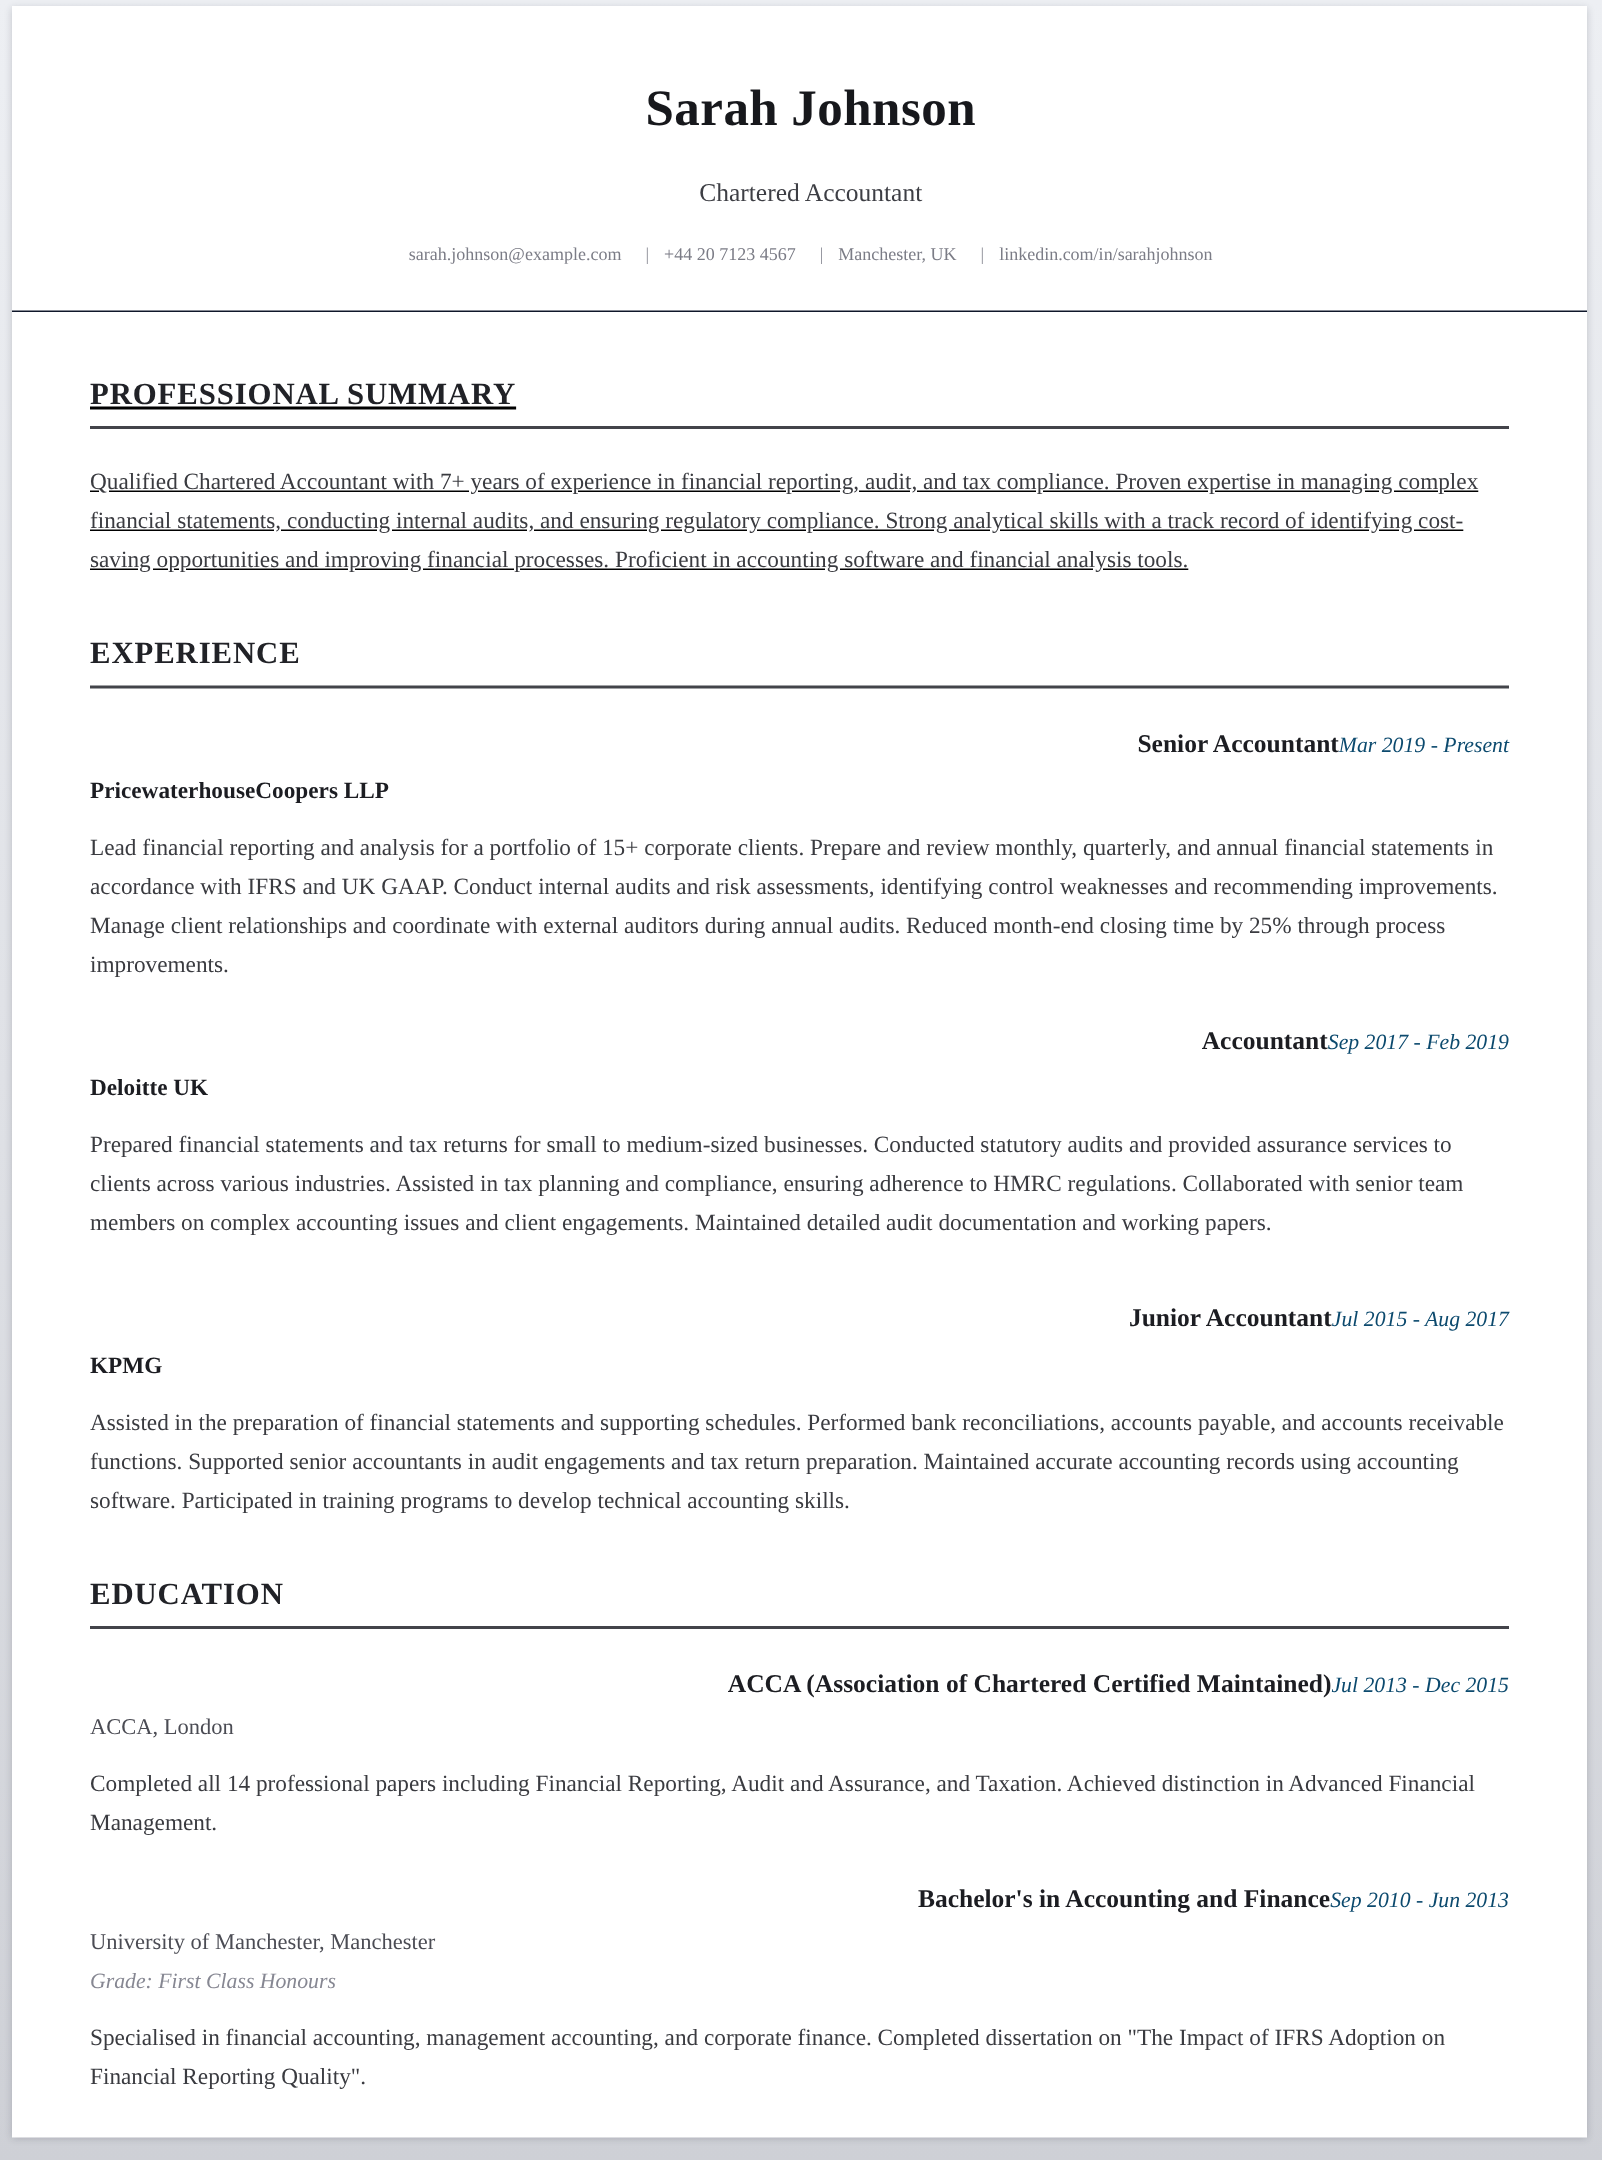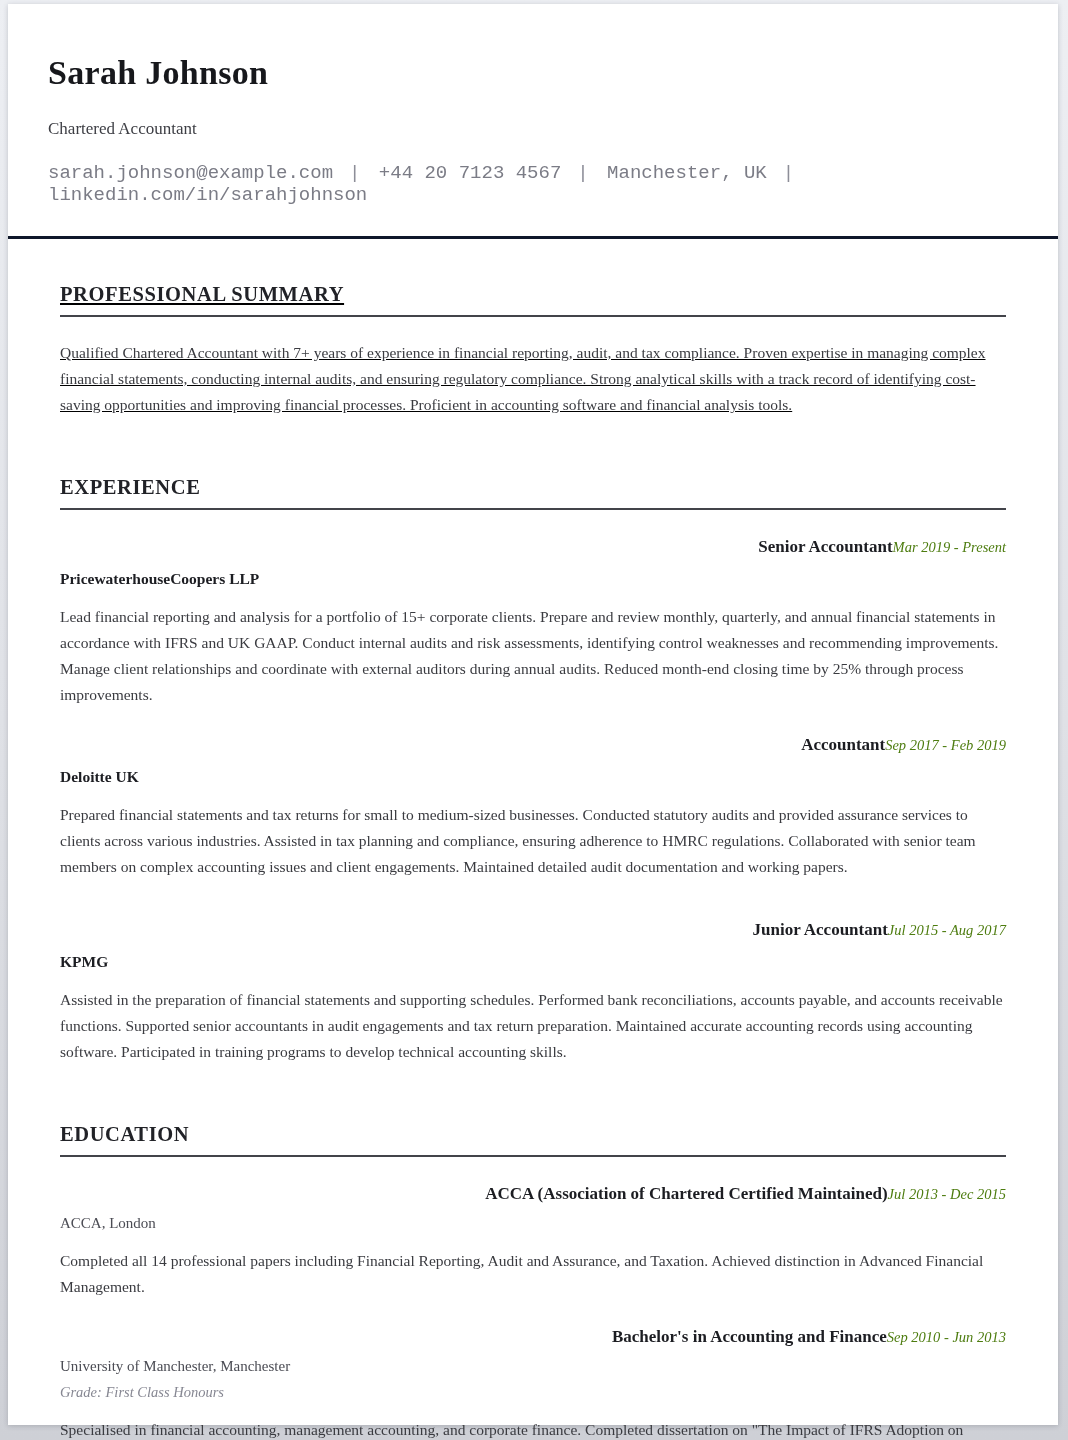--- a/index.html
+++ b/index.html
@@ -15,48 +15,48 @@
   .page {
     position: relative;
     margin: 4px 10px 0 8px;
     width: 1050px;
     height: 1421px;
     background: #ffffff;
     box-shadow: 0 1px 5px rgba(40,45,60,0.22);
   }
   
   .resume-header {
+    text-align: center;
     padding: 50px 25px 30px 40px;
-    border-bottom: 3px solid #0f172a;
+    border-bottom: 1px solid #0f172a;
   }
   .candidate-name {
     margin: 0;
     font-size: 34px;
     font-weight: bold;
     color: #17181c;
     letter-spacing: 0.3px;
   }
   .candidate-title {
     margin-top: 27px;
     font-size: 17px;
     color: #3d3e44;
   }
   .contact-line {
     margin-top: 23px;
-    font-size: 19px;
+    font-size: 12px;
     color: #7b7c86;
-    font-family: Liberation Mono, monospace;
   }
   .contact-line .sep {
     margin: 0 7px 0 16px;
     color: #8d8e98;
   }
   
   .content { padding: 0 52px; }
-  .section { margin-top: 58px; }
+  .section { margin-top: 38px; }
   .section.first { margin-top: 44px; text-decoration: underline; }
   .section-heading {
     margin: 0;
     font-size: 20.5px;
     font-weight: bold;
     letter-spacing: 0.6px;
     color: #212227;
     padding-bottom: 9px;
     border-bottom: 2px solid #43444a;
   }
@@ -73,21 +73,21 @@
     align-items: baseline;
   }
   .entry-title {
     font-size: 17px;
     font-weight: bold;
     color: #1c1d22;
   }
   .entry-date {
     font-size: 14.5px;
     font-style: italic;
-    color: #4d7c0f;
+    color: #0c4a6e;
     white-space: nowrap;
   }
   .entry-company {
     margin-top: 13px;
     font-size: 15.5px;
     font-weight: bold;
     color: #1c1d22;
   }
   .entry-institution {
     margin-top: 11px;

